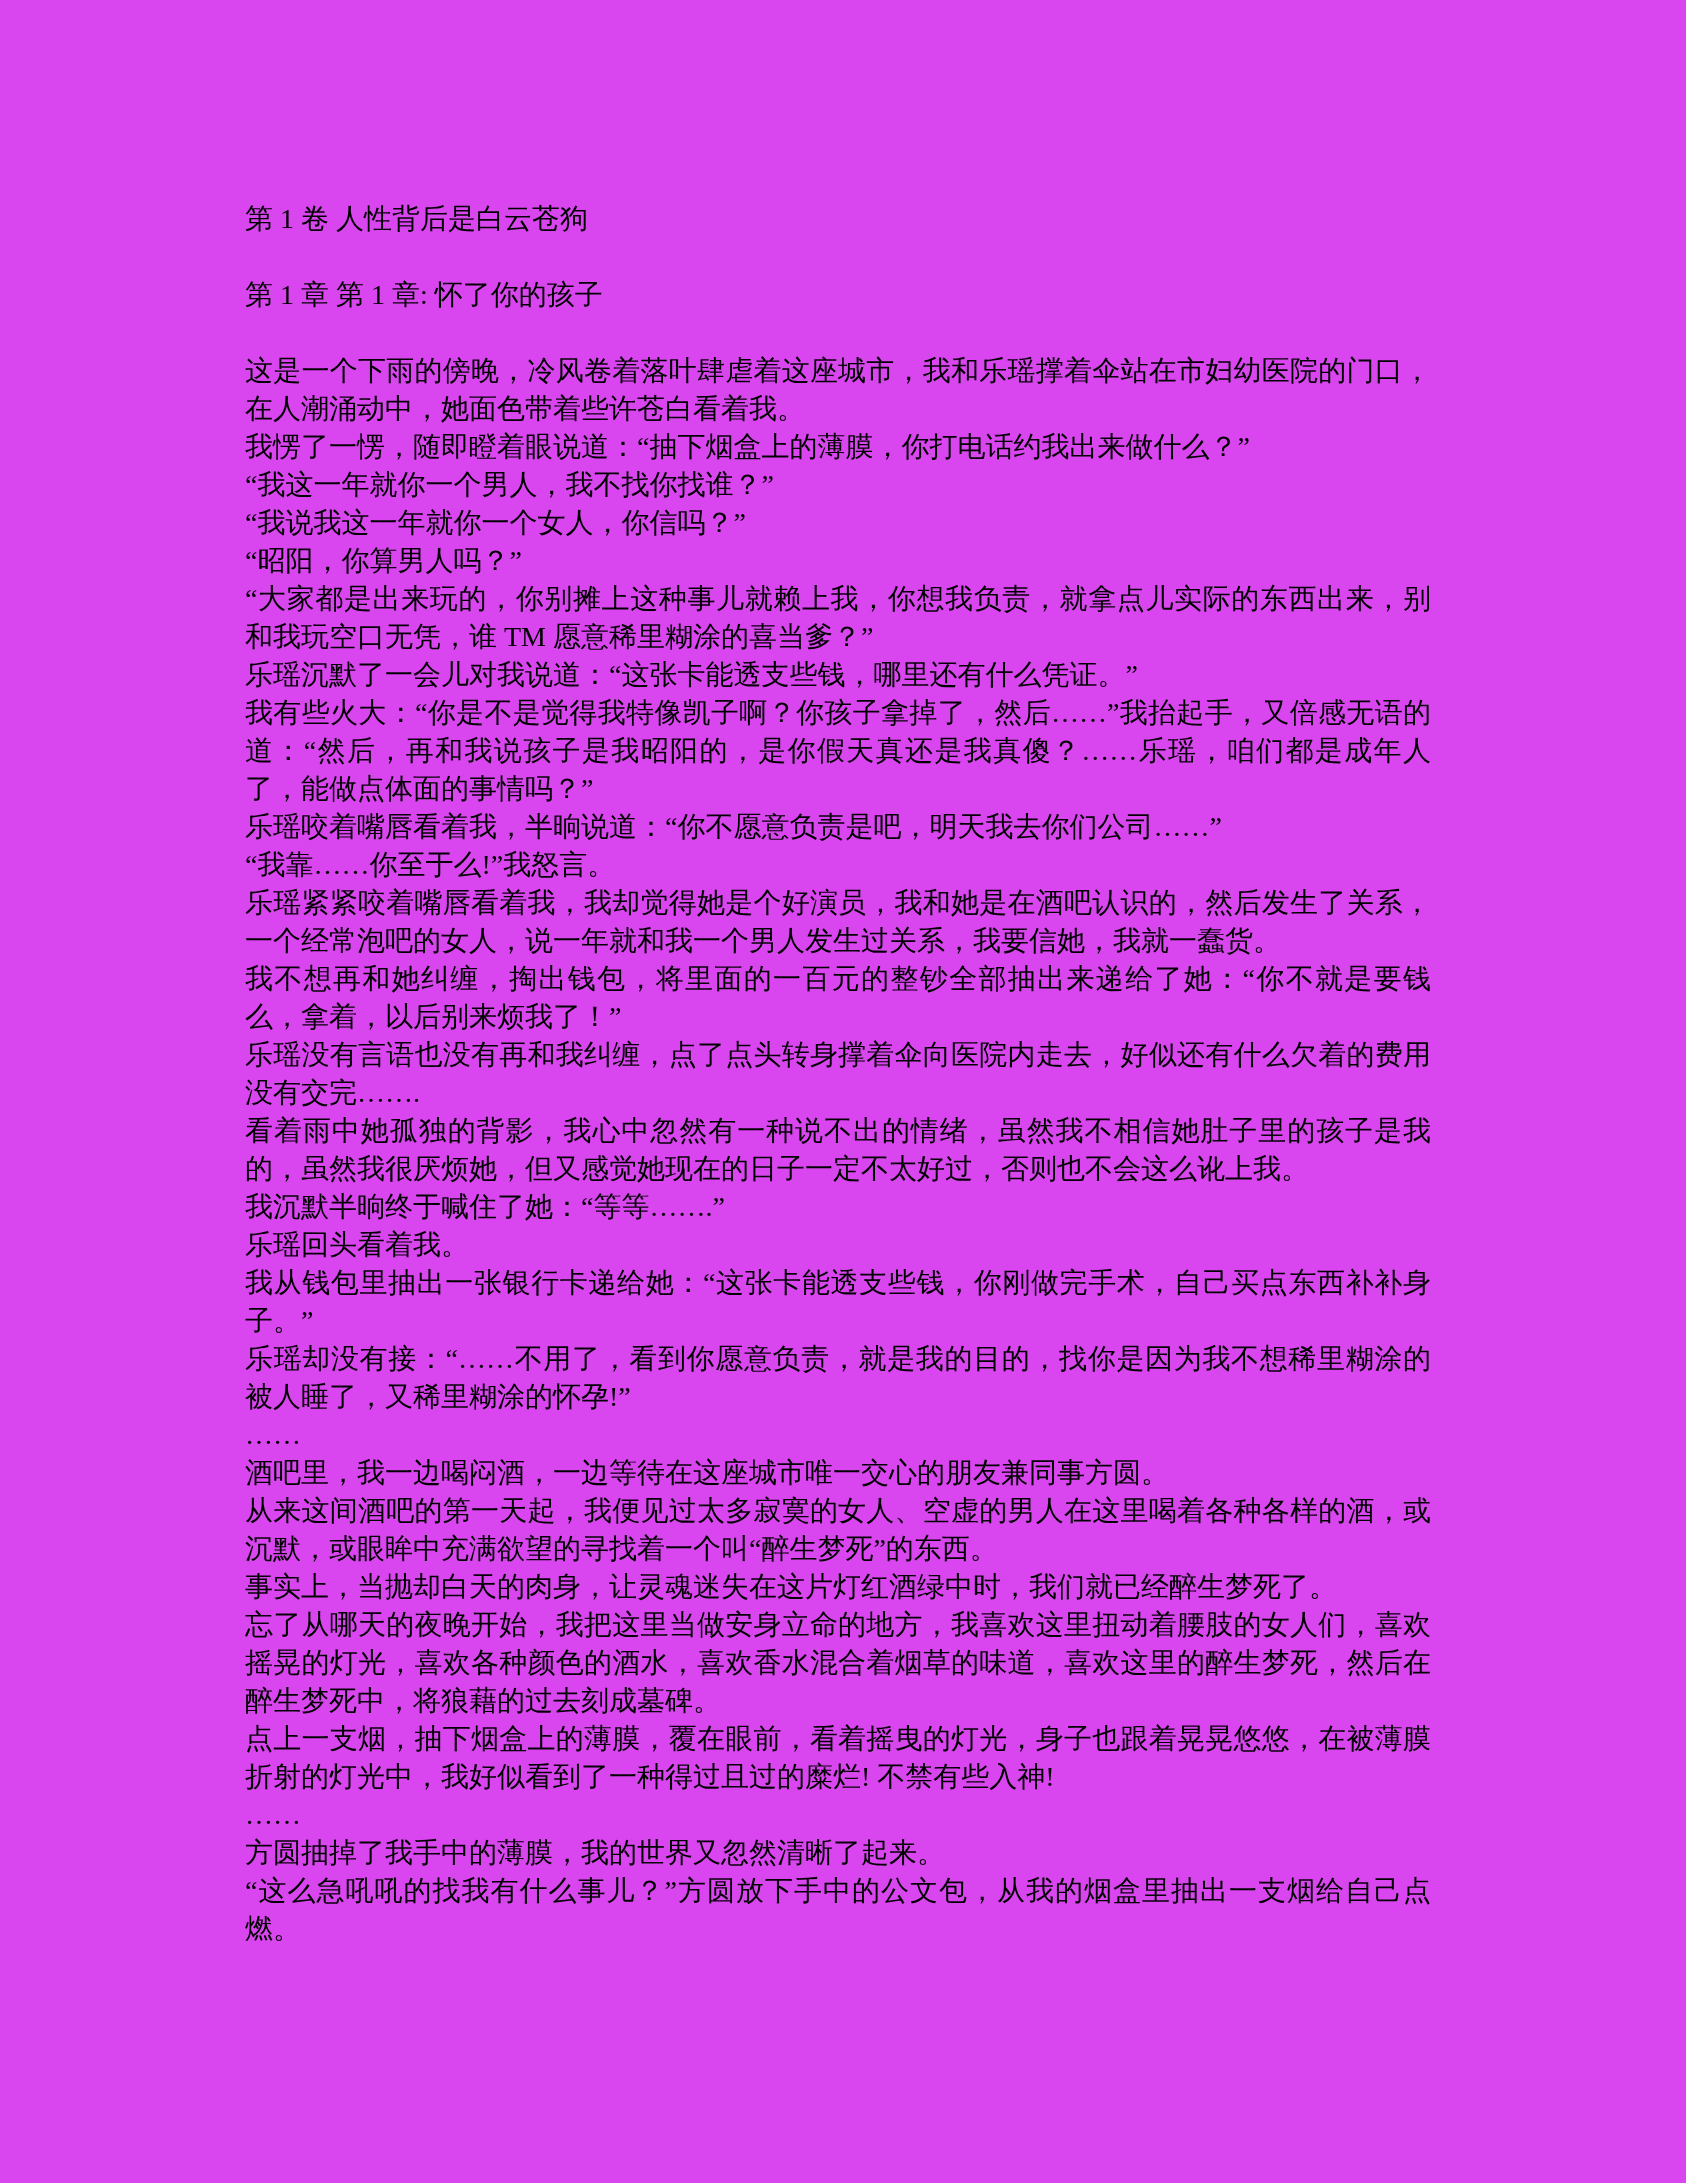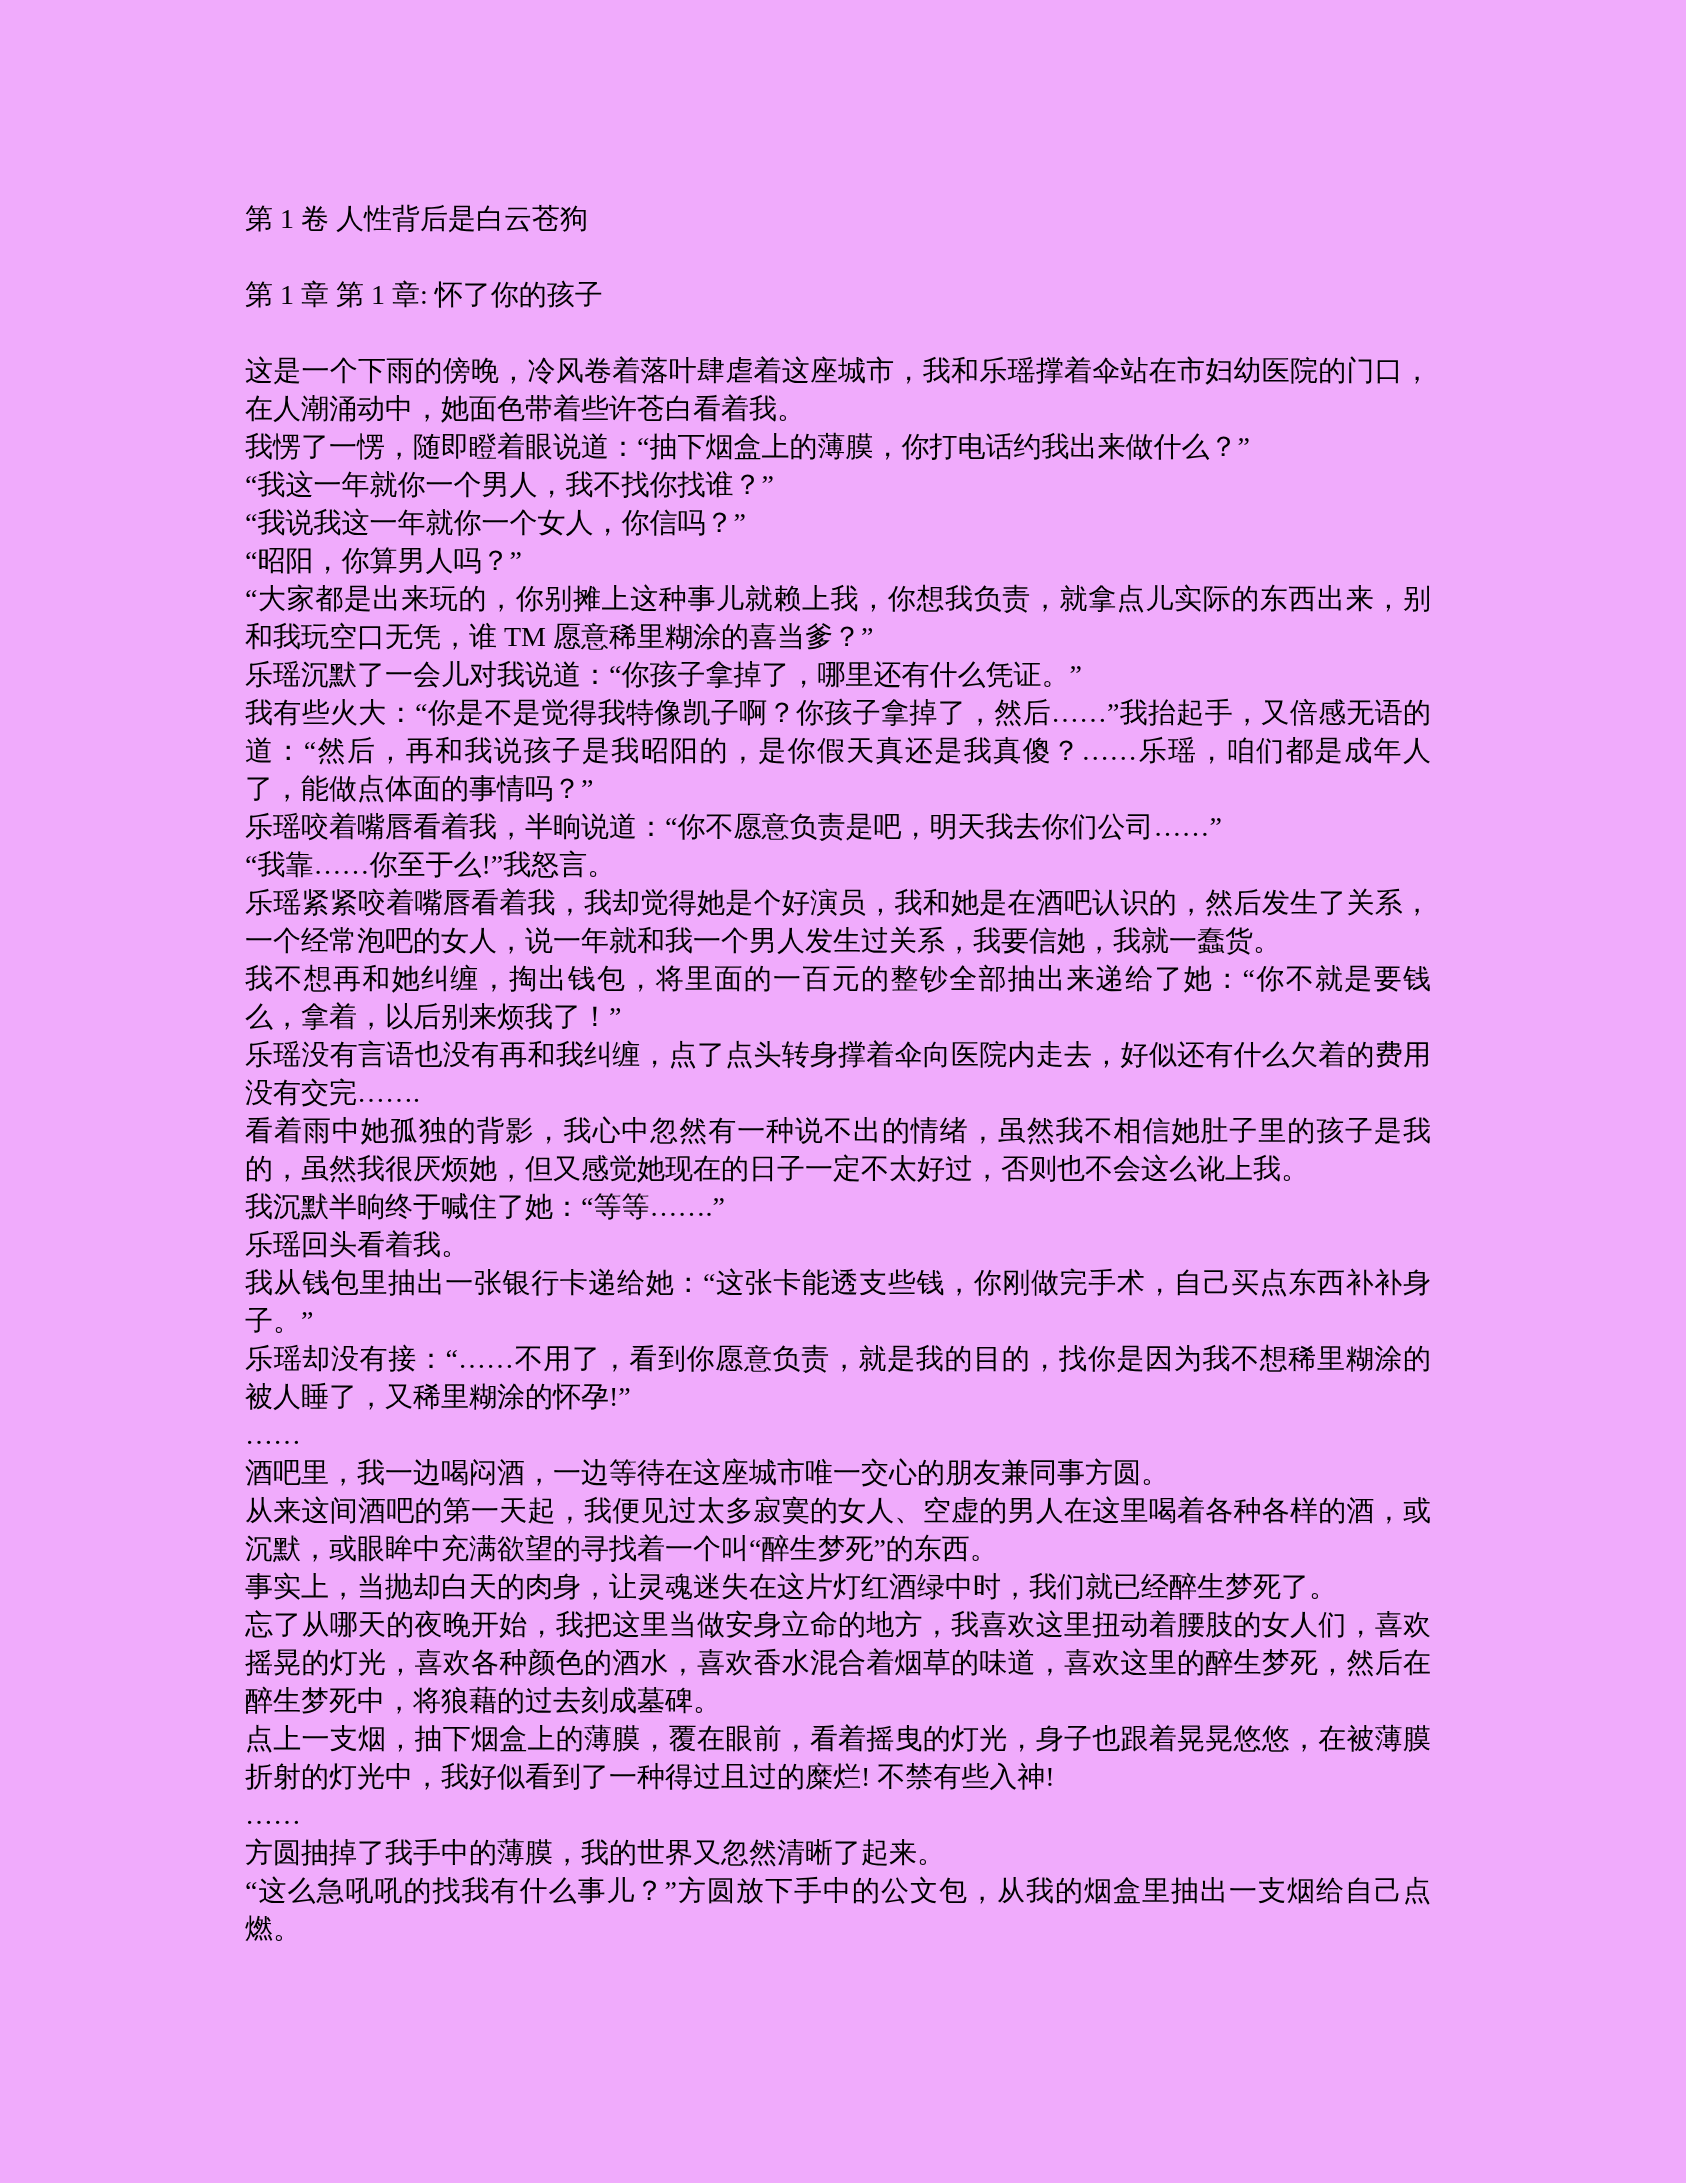--- a/index.html
+++ b/index.html
@@ -4,21 +4,21 @@
 <style>
   html, body {
     margin: 0;
     padding: 0;
     background: #ffffff;
   }
   .page {
     position: relative;
     width: 1687px;
     height: 2183px;
-    background: #f0abfc;
+    background: #d946ef;
     overflow: hidden;
     font-family: "Liberation Serif", "DejaVu Serif", serif;
     color: #000000;
   }
   .text-block {
     position: absolute;
     left: 245px;
     top: 200px;
     width: 1186px;
     font-size: 28px;
@@ -45,21 +45,21 @@
   <div class="text-block">
     <p class="heading">第 1 卷 人性背后是白云苍狗</p>
     <p class="heading">第 1 章 第 1 章: 怀了你的孩子</p>
     <div class="body-text">
       <p>这是一个下雨的傍晚，冷风卷着落叶肆虐着这座城市，我和乐瑶撑着伞站在市妇幼医院的门口，在人潮涌动中，她面色带着些许苍白看着我。</p>
       <p>我愣了一愣，随即瞪着眼说道：“抽下烟盒上的薄膜，你打电话约我出来做什么？”</p>
       <p>“我这一年就你一个男人，我不找你找谁？”</p>
       <p>“我说我这一年就你一个女人，你信吗？”</p>
       <p>“昭阳，你算男人吗？”</p>
       <p>“大家都是出来玩的，你别摊上这种事儿就赖上我，你想我负责，就拿点儿实际的东西出来，别和我玩空口无凭，谁 TM 愿意稀里糊涂的喜当爹？”</p>
-      <p>乐瑶沉默了一会儿对我说道：“你孩子拿掉了，哪里还有什么凭证。”</p>
+      <p>乐瑶沉默了一会儿对我说道：“这张卡能透支些钱，哪里还有什么凭证。”</p>
       <p>我有些火大：“你是不是觉得我特像凯子啊？你孩子拿掉了，然后……”我抬起手，又倍感无语的道：“然后，再和我说孩子是我昭阳的，是你假天真还是我真傻？……乐瑶，咱们都是成年人了，能做点体面的事情吗？”</p>
       <p>乐瑶咬着嘴唇看着我，半晌说道：“你不愿意负责是吧，明天我去你们公司……”</p>
       <p>“我靠……你至于么!”我怒言。</p>
       <p>乐瑶紧紧咬着嘴唇看着我，我却觉得她是个好演员，我和她是在酒吧认识的，然后发生了关系，一个经常泡吧的女人，说一年就和我一个男人发生过关系，我要信她，我就一蠢货。</p>
       <p>我不想再和她纠缠，掏出钱包，将里面的一百元的整钞全部抽出来递给了她：“你不就是要钱么，拿着，以后别来烦我了！”</p>
       <p>乐瑶没有言语也没有再和我纠缠，点了点头转身撑着伞向医院内走去，好似还有什么欠着的费用没有交完…….</p>
       <p>看着雨中她孤独的背影，我心中忽然有一种说不出的情绪，虽然我不相信她肚子里的孩子是我的，虽然我很厌烦她，但又感觉她现在的日子一定不太好过，否则也不会这么讹上我。</p>
       <p>我沉默半晌终于喊住了她：“等等…….”</p>
       <p>乐瑶回头看着我。</p>
       <p>我从钱包里抽出一张银行卡递给她：“这张卡能透支些钱，你刚做完手术，自己买点东西补补身子。”</p>

